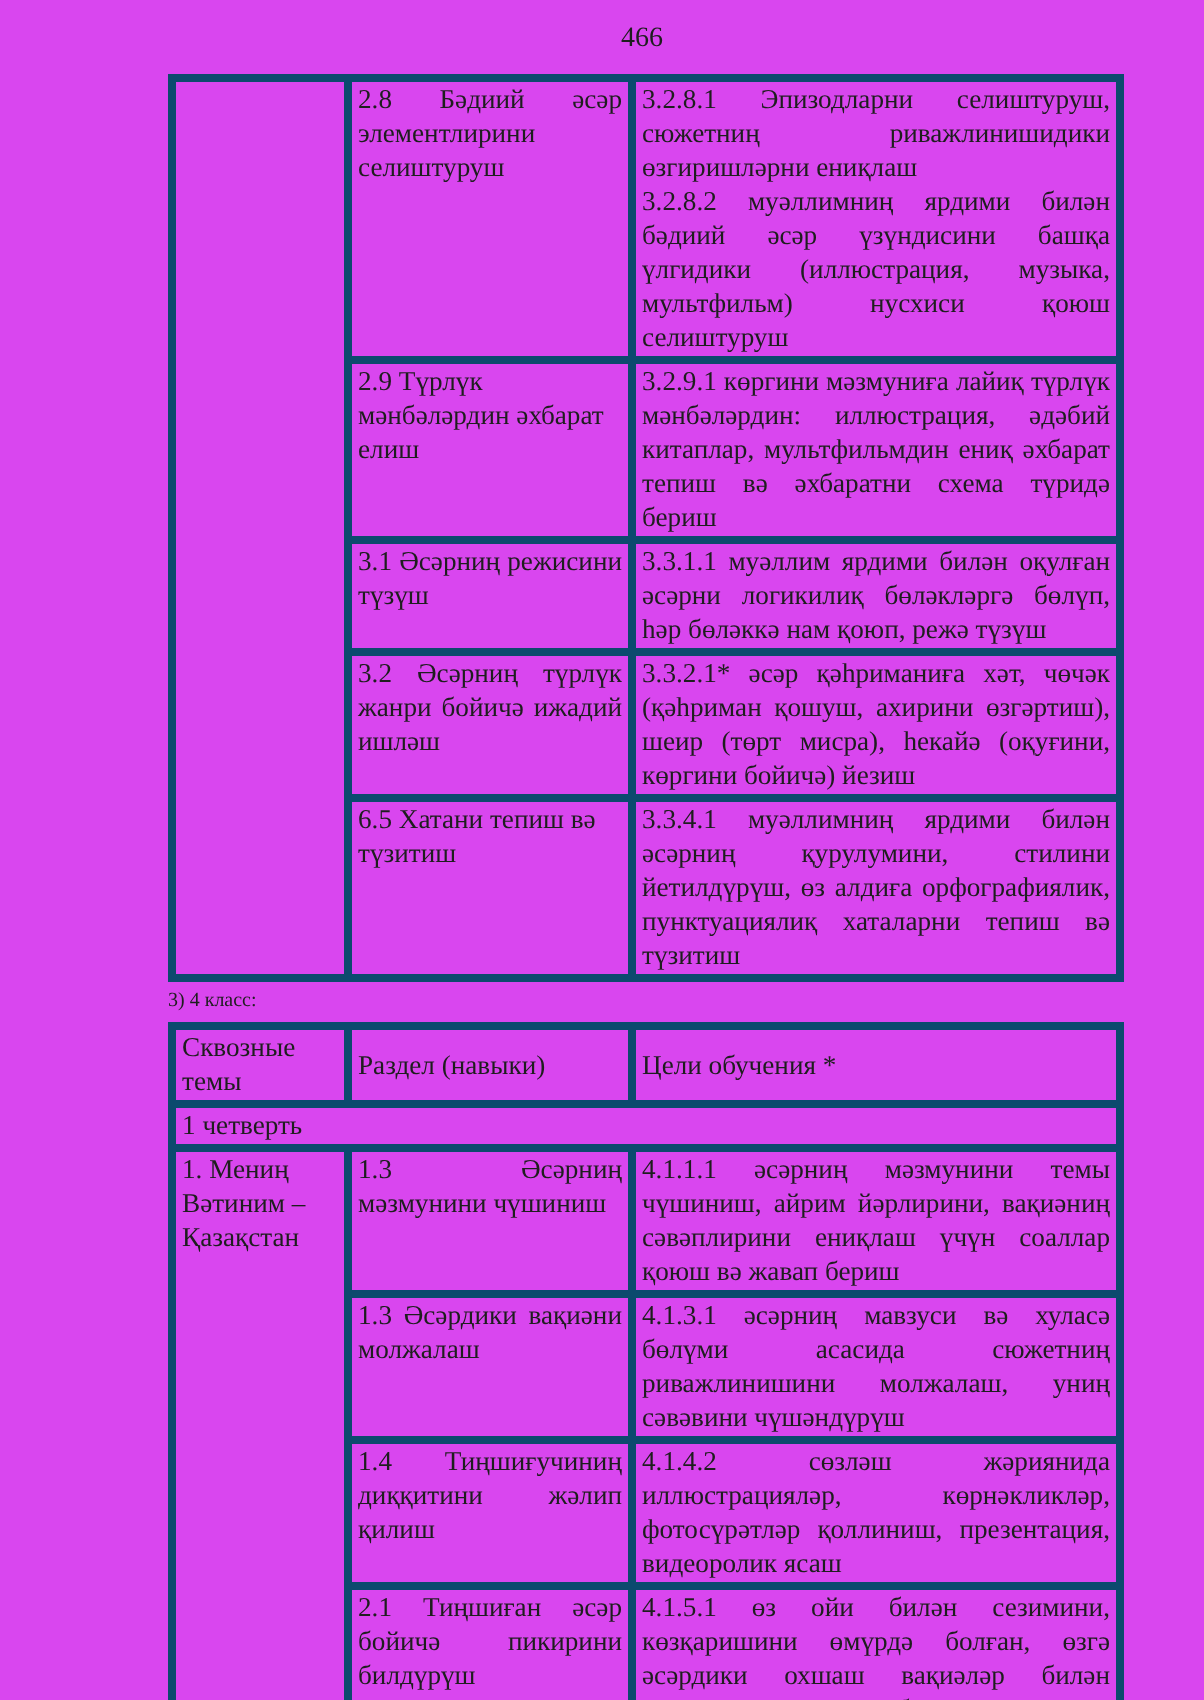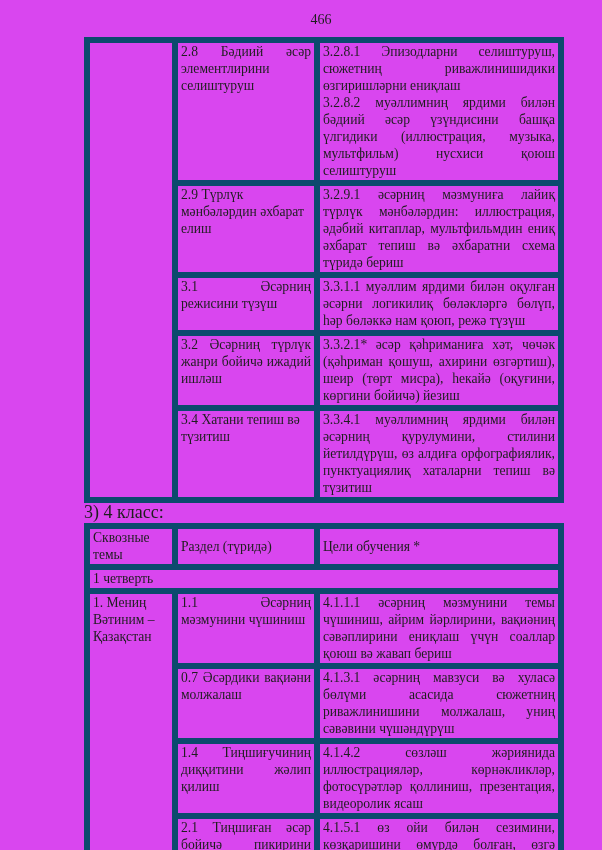--- a/index.html
+++ b/index.html
@@ -27,34 +27,34 @@
     text-align: center;
     font-size: 14px;
     margin-bottom: 9px;
   }
   table.doc-table {
     border-collapse: collapse;
     table-layout: fixed;
     width: 474px;
   }
   table.doc-table td {
-    border: 6px solid #0c4a6e;
+    border: 4px solid #0c4a6e;
     vertical-align: top;
     padding: 0 3px 1px 3px;
     font-size: 13.6px;
     line-height: 17px;
     overflow: hidden;
   }
   .justify { text-align: justify; }
   .multi { white-space: pre-line; }
   .break { overflow-wrap: break-word; word-wrap: break-word; }
   .vmid { vertical-align: middle !important; }
   .section-label {
     margin: 1px 0 2px 0;
-    font-size: 18px;
+    font-size: 10px;
     line-height: 17px;
   }
   .col-theme { width: 88px; }
   .col-skill { width: 142px; }
   .col-obj   { width: 244px; }
 </style>
 </head>
 <body>
 
 <div class="page">
@@ -70,61 +70,61 @@
       </colgroup>
       <tbody>
         <tr>
           <td rowspan="5"></td>
           <td class="justify">2.8 Бәдиий әсәр элементлирини селиштуруш</td>
           <td class="justify multi">3.2.8.1 Эпизодларни селиштуруш, сюжетниң риважлинишидики өзгиришләрни ениқлаш
 3.2.8.2 муәллимниң ярдими билән бәдиий әсәр үзүндисини башқа үлгидики (иллюстрация, музыка, мультфильм) нусхиси қоюш селиштуруш</td>
         </tr>
         <tr>
           <td>2.9 Түрлүк мәнбәләрдин әхбарат елиш</td>
-          <td class="justify">3.2.9.1 әсәрниң мәзмуниға лайиқ түрлүк мәнбәләрдин: иллюстрация, әдәбий китаплар, мультфильмдин ениқ әхбарат тепиш вә әхбаратни схема түридә бериш</td>
+          <td class="justify">3.2.9.1 көргини мәзмуниға лайиқ түрлүк мәнбәләрдин: иллюстрация, әдәбий китаплар, мультфильмдин ениқ әхбарат тепиш вә әхбаратни схема түридә бериш</td>
         </tr>
         <tr>
           <td class="justify">3.1 Әсәрниң режисини түзүш</td>
           <td class="justify">3.3.1.1 муәллим ярдими билән оқулған әсәрни логикилиқ бөләкләргә бөлүп, һәр бөләккә нам қоюп, режә түзүш</td>
         </tr>
         <tr>
           <td class="justify">3.2 Әсәрниң түрлүк жанри бойичә ижадий ишләш</td>
           <td class="justify">3.3.2.1* әсәр қәһриманиға хәт, чөчәк (қәһриман қошуш, ахирини өзгәртиш), шеир (төрт мисра), һекайә (оқуғини, көргини бойичә) йезиш</td>
         </tr>
         <tr>
-          <td>3.4 Хатани тепиш вә түзитиш</td>
+          <td>6.5 Хатани тепиш вә түзитиш</td>
           <td class="justify">3.3.4.1 муәллимниң ярдими билән әсәрниң қурулумини, стилини йетилдүрүш, өз алдиға орфографиялик, пунктуациялиқ хаталарни тепиш вә түзитиш</td>
         </tr>
       </tbody>
     </table>
 
     <div class="section-label">3) 4 класс:</div>
 
     <table class="doc-table">
       <colgroup>
         <col class="col-theme">
           <col class="col-skill">
           <col class="col-obj">
       </colgroup>
       <tbody>
         <tr>
           <td>Сквозные темы</td>
-          <td class="vmid">Раздел (түридә)</td>
+          <td class="vmid">Раздел (навыки)</td>
           <td class="vmid">Цели обучения *</td>
         </tr>
         <tr>
           <td colspan="3">1 четверть</td>
         </tr>
         <tr>
           <td rowspan="4" class="break">1. Мениң Вәтиним – Қазақстан</td>
-          <td class="justify">1.1 Әсәрниң мәзмунини чүшиниш</td>
+          <td class="justify">1.3 Әсәрниң мәзмунини чүшиниш</td>
           <td class="justify">4.1.1.1 әсәрниң мәзмунини темы чүшиниш, айрим йәрлирини, вақиәниң сәвәплирини ениқлаш үчүн соаллар қоюш вә жавап бериш</td>
         </tr>
         <tr>
-          <td class="justify">0.7 Әсәрдики вақиәни молжалаш</td>
+          <td class="justify">1.3 Әсәрдики вақиәни молжалаш</td>
           <td class="justify">4.1.3.1 әсәрниң мавзуси вә хуласә бөлүми асасида сюжетниң риважлинишини молжалаш, униң сәвәвини чүшәндүрүш</td>
         </tr>
         <tr>
           <td class="justify">1.4 Тиңшиғучиниң диққитини жәлип қилиш</td>
           <td class="justify">4.1.4.2 сөзләш жәриянида иллюстрацияләр, көрнәкликләр, фотосүрәтләр қоллиниш, презентация, видеоролик ясаш</td>
         </tr>
         <tr>
           <td class="justify">2.1 Тиңшиған әсәр бойичә пикирини билдүрүш</td>
           <td class="justify">4.1.5.1 өз ойи билән сезимини, көзқаришини өмүрдә болған, өзгә әсәрдики охшаш вақиәләр билән селиштуруш арқилиқ билдүрүш</td>
         </tr>

